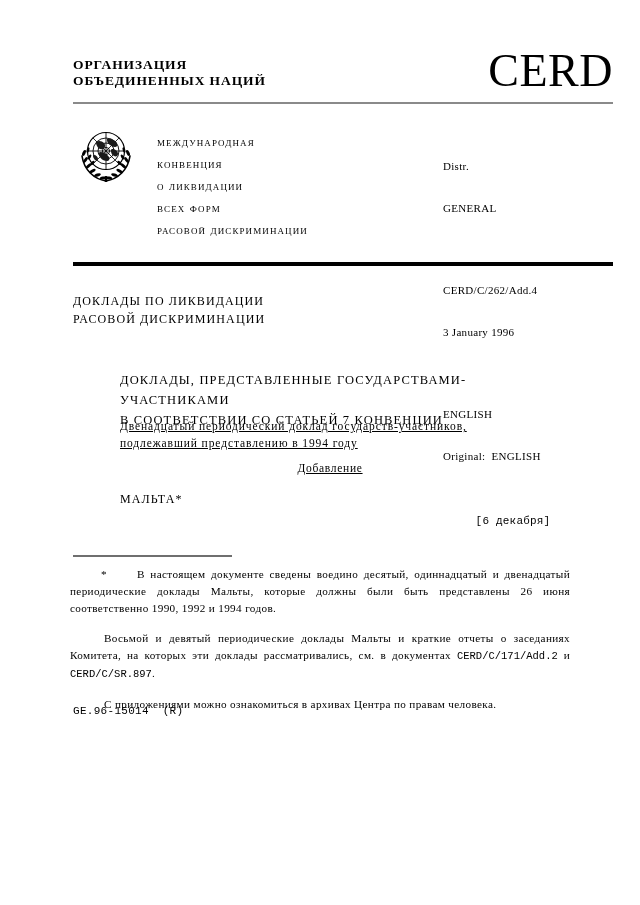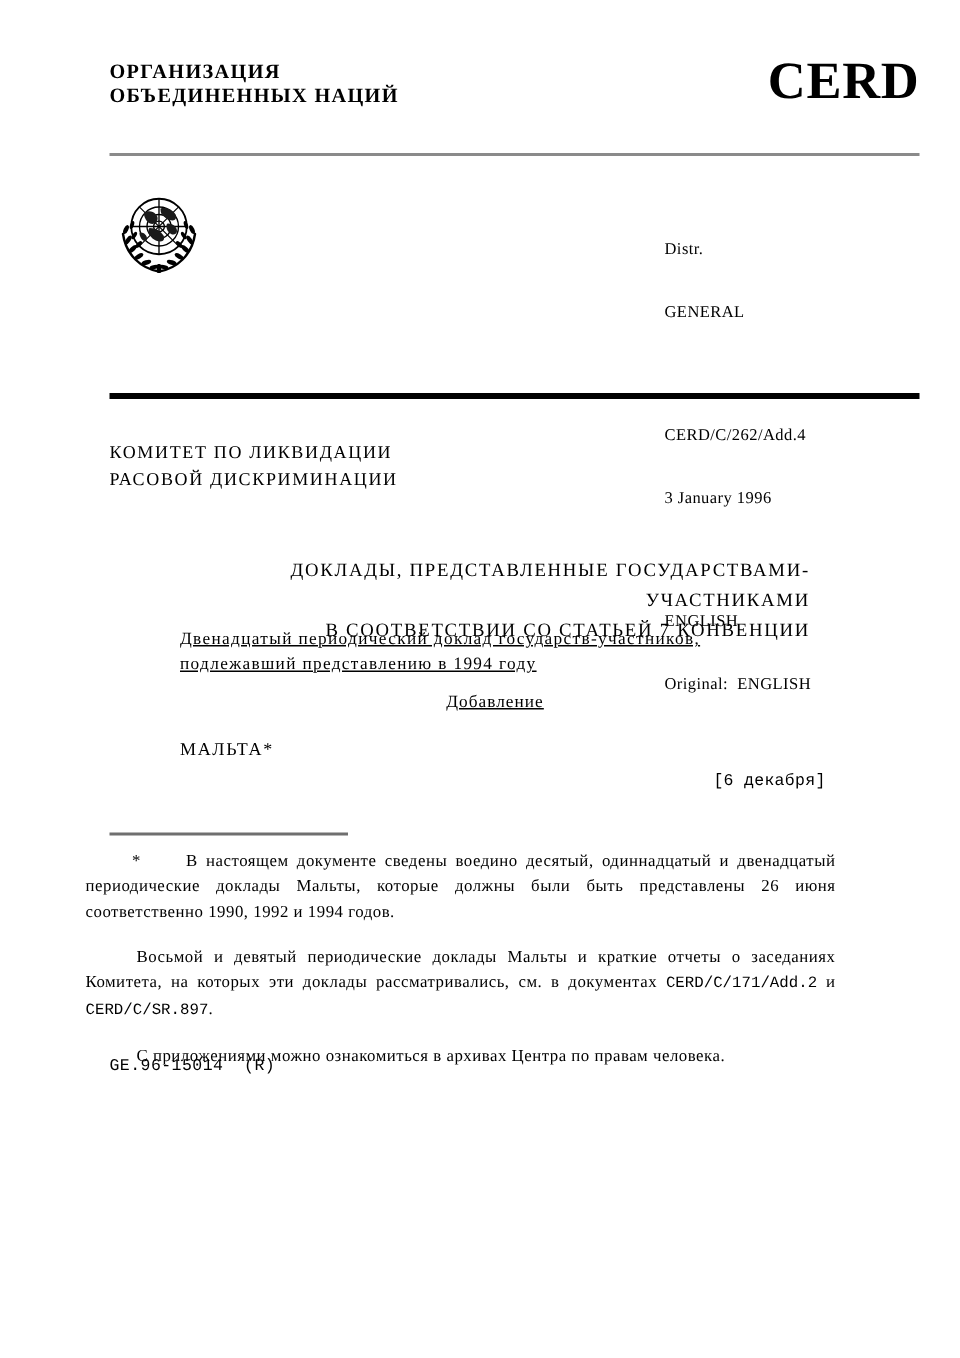--- a/index.html
+++ b/index.html
@@ -20,42 +20,42 @@
     position: absolute;
     left: 0; top: 0;
     width: 640px;
     height: 905px;
   }
 
   
   .masthead {
     position: absolute;
     left: 73px;
-    top: 38px;
+    top: 55px;
     width: 540px;
     height: 46px;
   }
   .org-name {
     position: absolute;
     left: 0;
     top: 2px;
     font-family: "Liberation Serif", "DejaVu Serif", serif;
     font-weight: bold;
     font-size: 13.5px;
     line-height: 16px;
     letter-spacing: 0.9px;
     white-space: pre-line;
   }
   .cerd-mark {
     position: absolute;
     right: 0;
     top: -4px;
     font-family: "Liberation Serif", "DejaVu Serif", serif;
-    font-weight: bold;
-    font-size: 35px;
+    font-weight: normal;
+    font-size: 46px;
     line-height: 40px;
     letter-spacing: 0.5px;
   }
 
   .rule-thin {
     position: absolute;
     left: 73px;
     top: 102px;
     width: 540px;
     height: 2px;
@@ -121,21 +121,21 @@
     letter-spacing: 1.1px;
     white-space: pre-line;
   }
 
   
   .doc-title {
     position: absolute;
     left: 120px;
     top: 370px;
     width: 420px;
-    text-align: right;
+    text-align: left;
     font-family: "Liberation Serif", "DejaVu Serif", serif;
     font-size: 12.5px;
     line-height: 20px;
     letter-spacing: 1.15px;
   }
   .doc-title .ln { display: block; }
 
   .subtitle {
     position: absolute;
     left: 120px;
@@ -187,21 +187,21 @@
     position: absolute;
     left: 73px;
     top: 555px;
     width: 159px;
     height: 2px;
     background: #6f6f6f;
   }
 
   .footnotes {
     position: absolute;
-    left: 57px;
+    left: 70px;
     top: 566px;
     width: 500px;
     font-family: "Liberation Serif", "DejaVu Serif", serif;
     font-size: 11.2px;
     line-height: 17px;
     letter-spacing: 0.35px;
     text-align: justify;
   }
   .footnotes p {
     margin: 0 0 13px 0;
@@ -284,35 +284,42 @@
         <ellipse cx="15.5" cy="33" rx="2.8" ry="1.3" transform="rotate(-58 15.5 33)"></ellipse>
         <ellipse cx="18.5" cy="39" rx="2.8" ry="1.3" transform="rotate(-45 18.5 39)"></ellipse>
         <ellipse cx="50" cy="26" rx="2.8" ry="1.3" transform="rotate(72 50 26)"></ellipse>
         <ellipse cx="48.5" cy="33" rx="2.8" ry="1.3" transform="rotate(58 48.5 33)"></ellipse>
         <ellipse cx="45.5" cy="39" rx="2.8" ry="1.3" transform="rotate(45 45.5 39)"></ellipse>
         <rect x="30.6" y="52" width="2.8" height="6" rx="1"></rect>
       </g>
     </svg>
   </div>
 
+  <div class="convention-title">
+    <span class="ln">Международная</span>
+    <span class="ln">конвенция</span>
+    <span class="ln">о ликвидации</span>
+    <span class="ln">всех форм</span>
+    <span class="ln">расовой дискриминации</span>
+  </div>
 
   <div class="distr">
     <span class="grp">Distr.</span>
     <span class="grp">GENERAL</span>
     <span class="gap"></span>
     <span class="grp">CERD/C/262/Add.4</span>
     <span class="grp">3 January 1996</span>
     <span class="gap"></span>
     <span class="grp">ENGLISH</span>
     <span class="grp">Original:  ENGLISH</span>
   </div>
 
   <div class="rule-thick"></div>
 
-  <div class="committee">КОМИТЕТ ПО ЛИКВИДАЦИИ
+  <div class="committee">ДОКЛАДЫ ПО ЛИКВИДАЦИИ
 РАСОВОЙ ДИСКРИМИНАЦИИ</div>
 
   <div class="doc-title">
     <span class="ln">ДОКЛАДЫ, ПРЕДСТАВЛЕННЫЕ ГОСУДАРСТВАМИ-УЧАСТНИКАМИ</span>
     <span class="ln">В СООТВЕТСТВИИ СО СТАТЬЕЙ 7 КОНВЕНЦИИ</span>
   </div>
 
   <div class="subtitle">
     <span class="ln"><span>Двенадцатый периодический доклад государств-участников,</span></span>
     <span class="ln"><span>подлежавший представлению в 1994 году</span></span>

